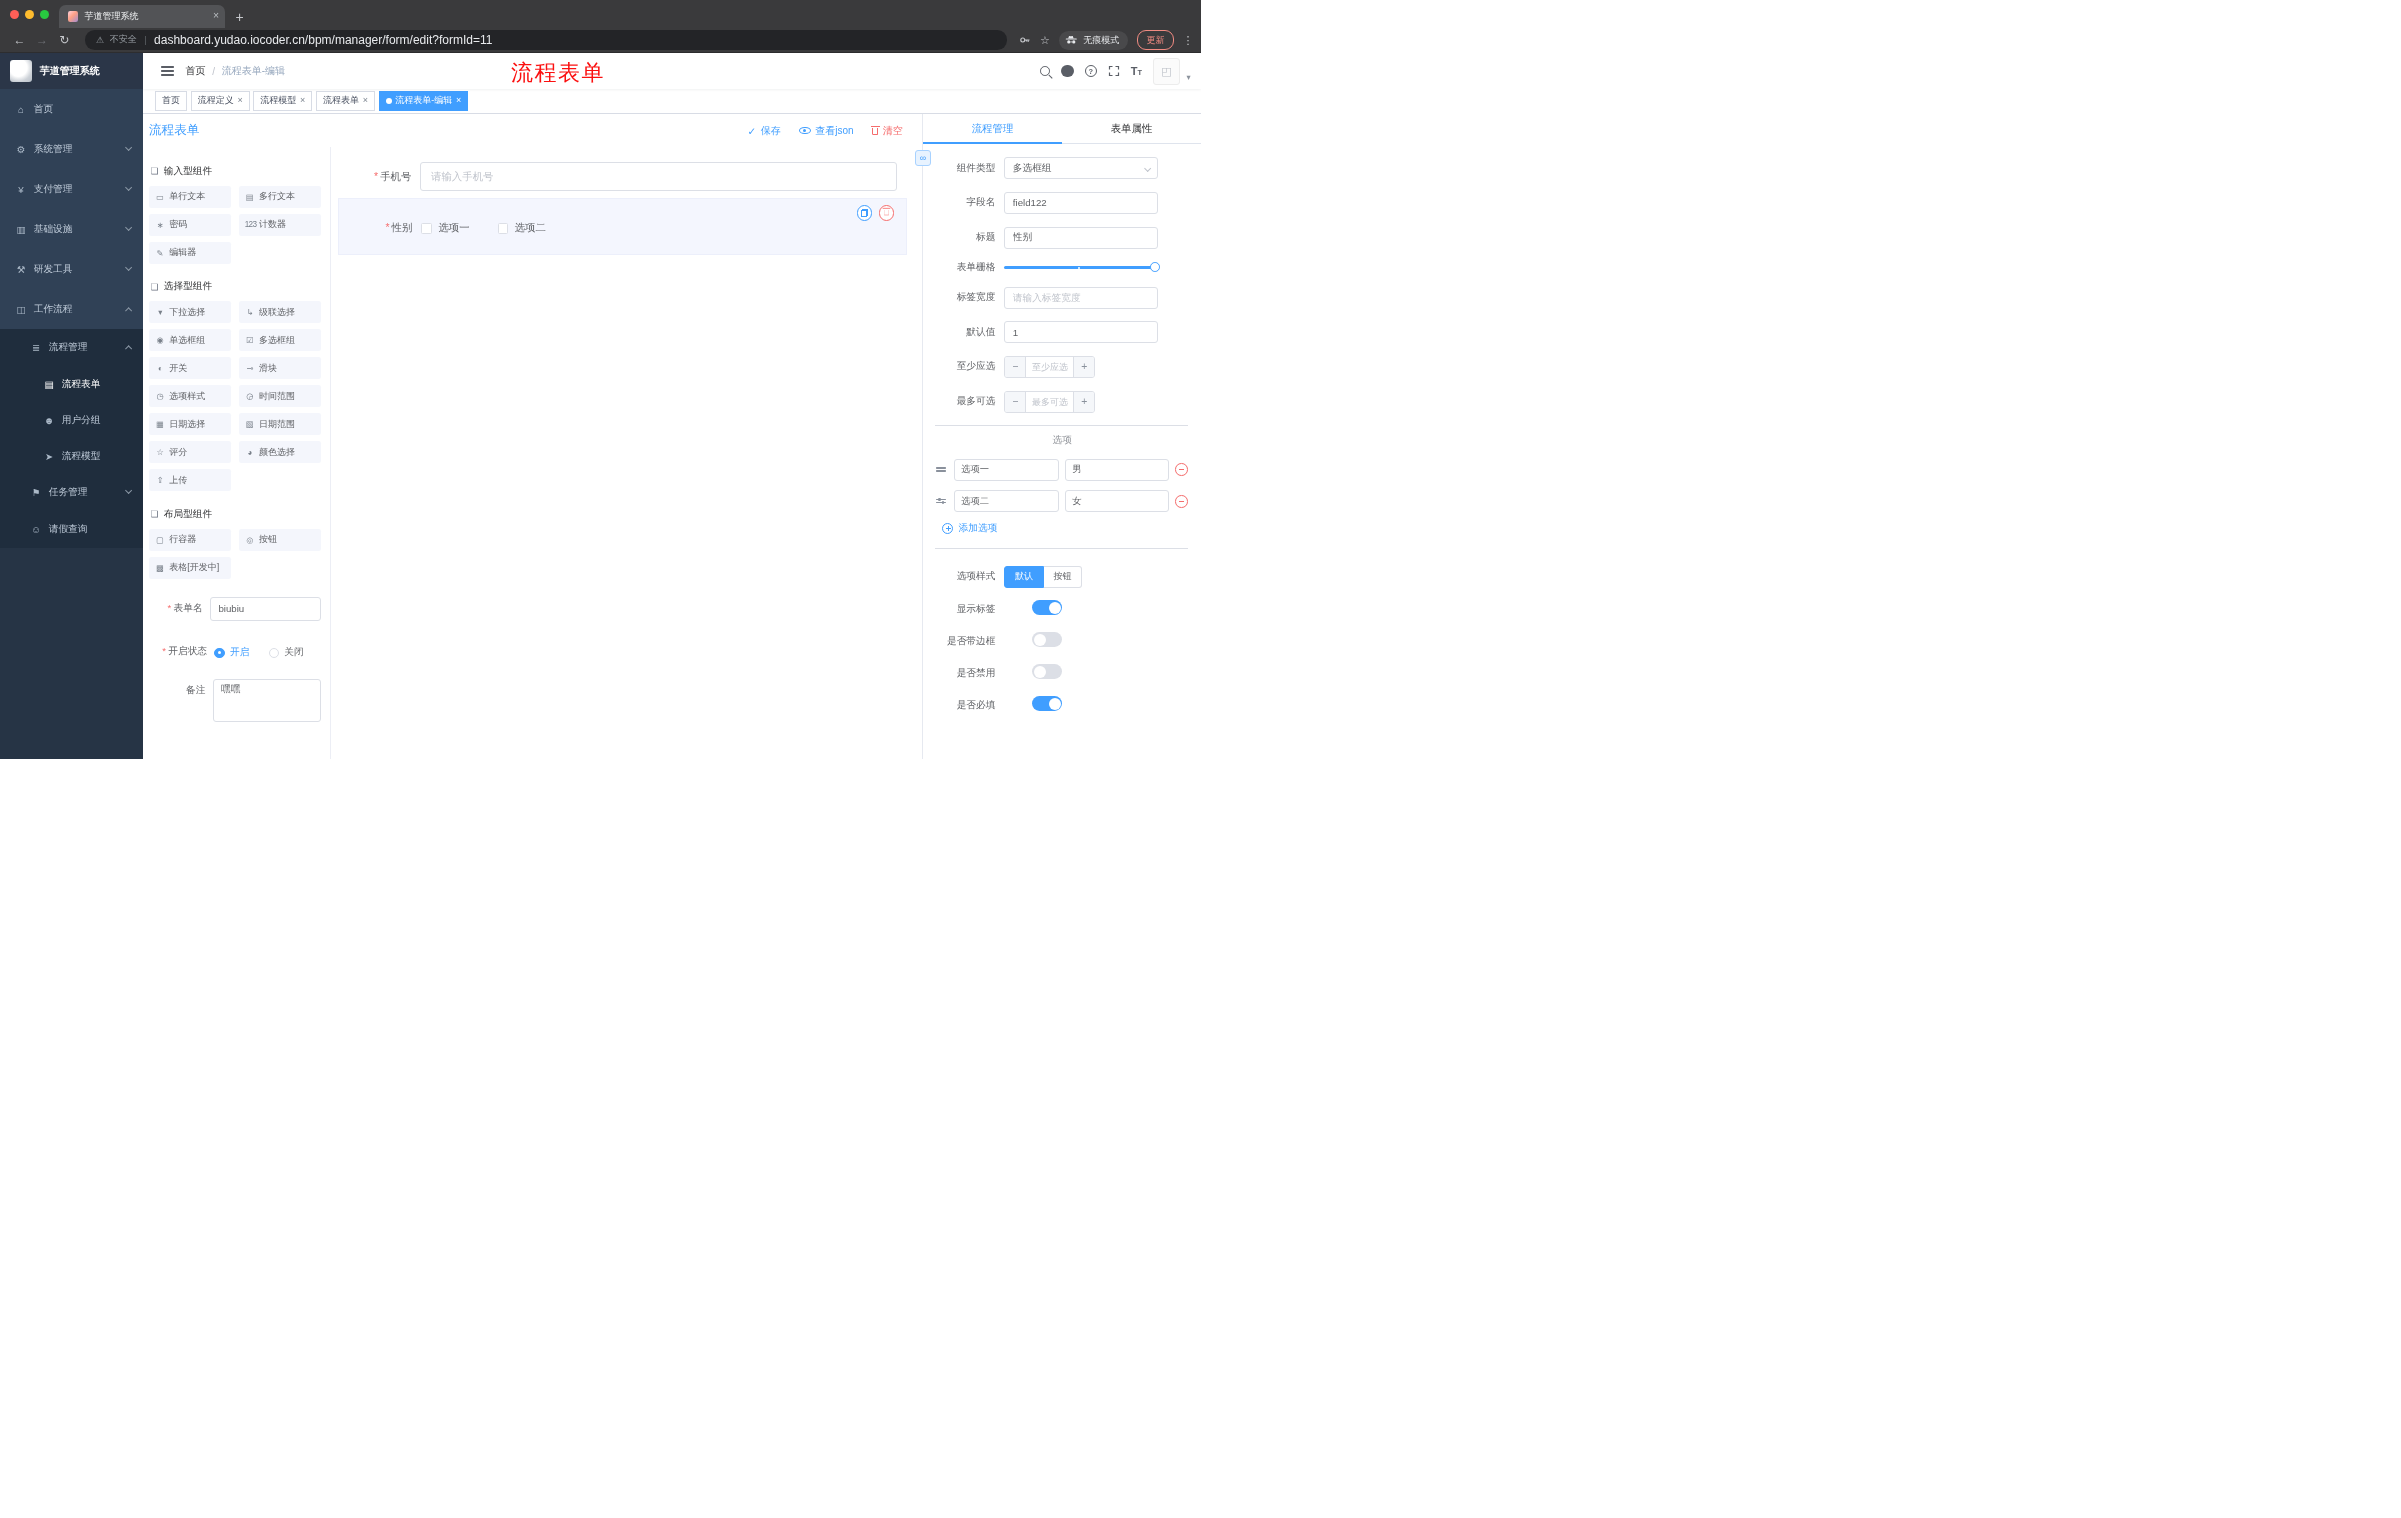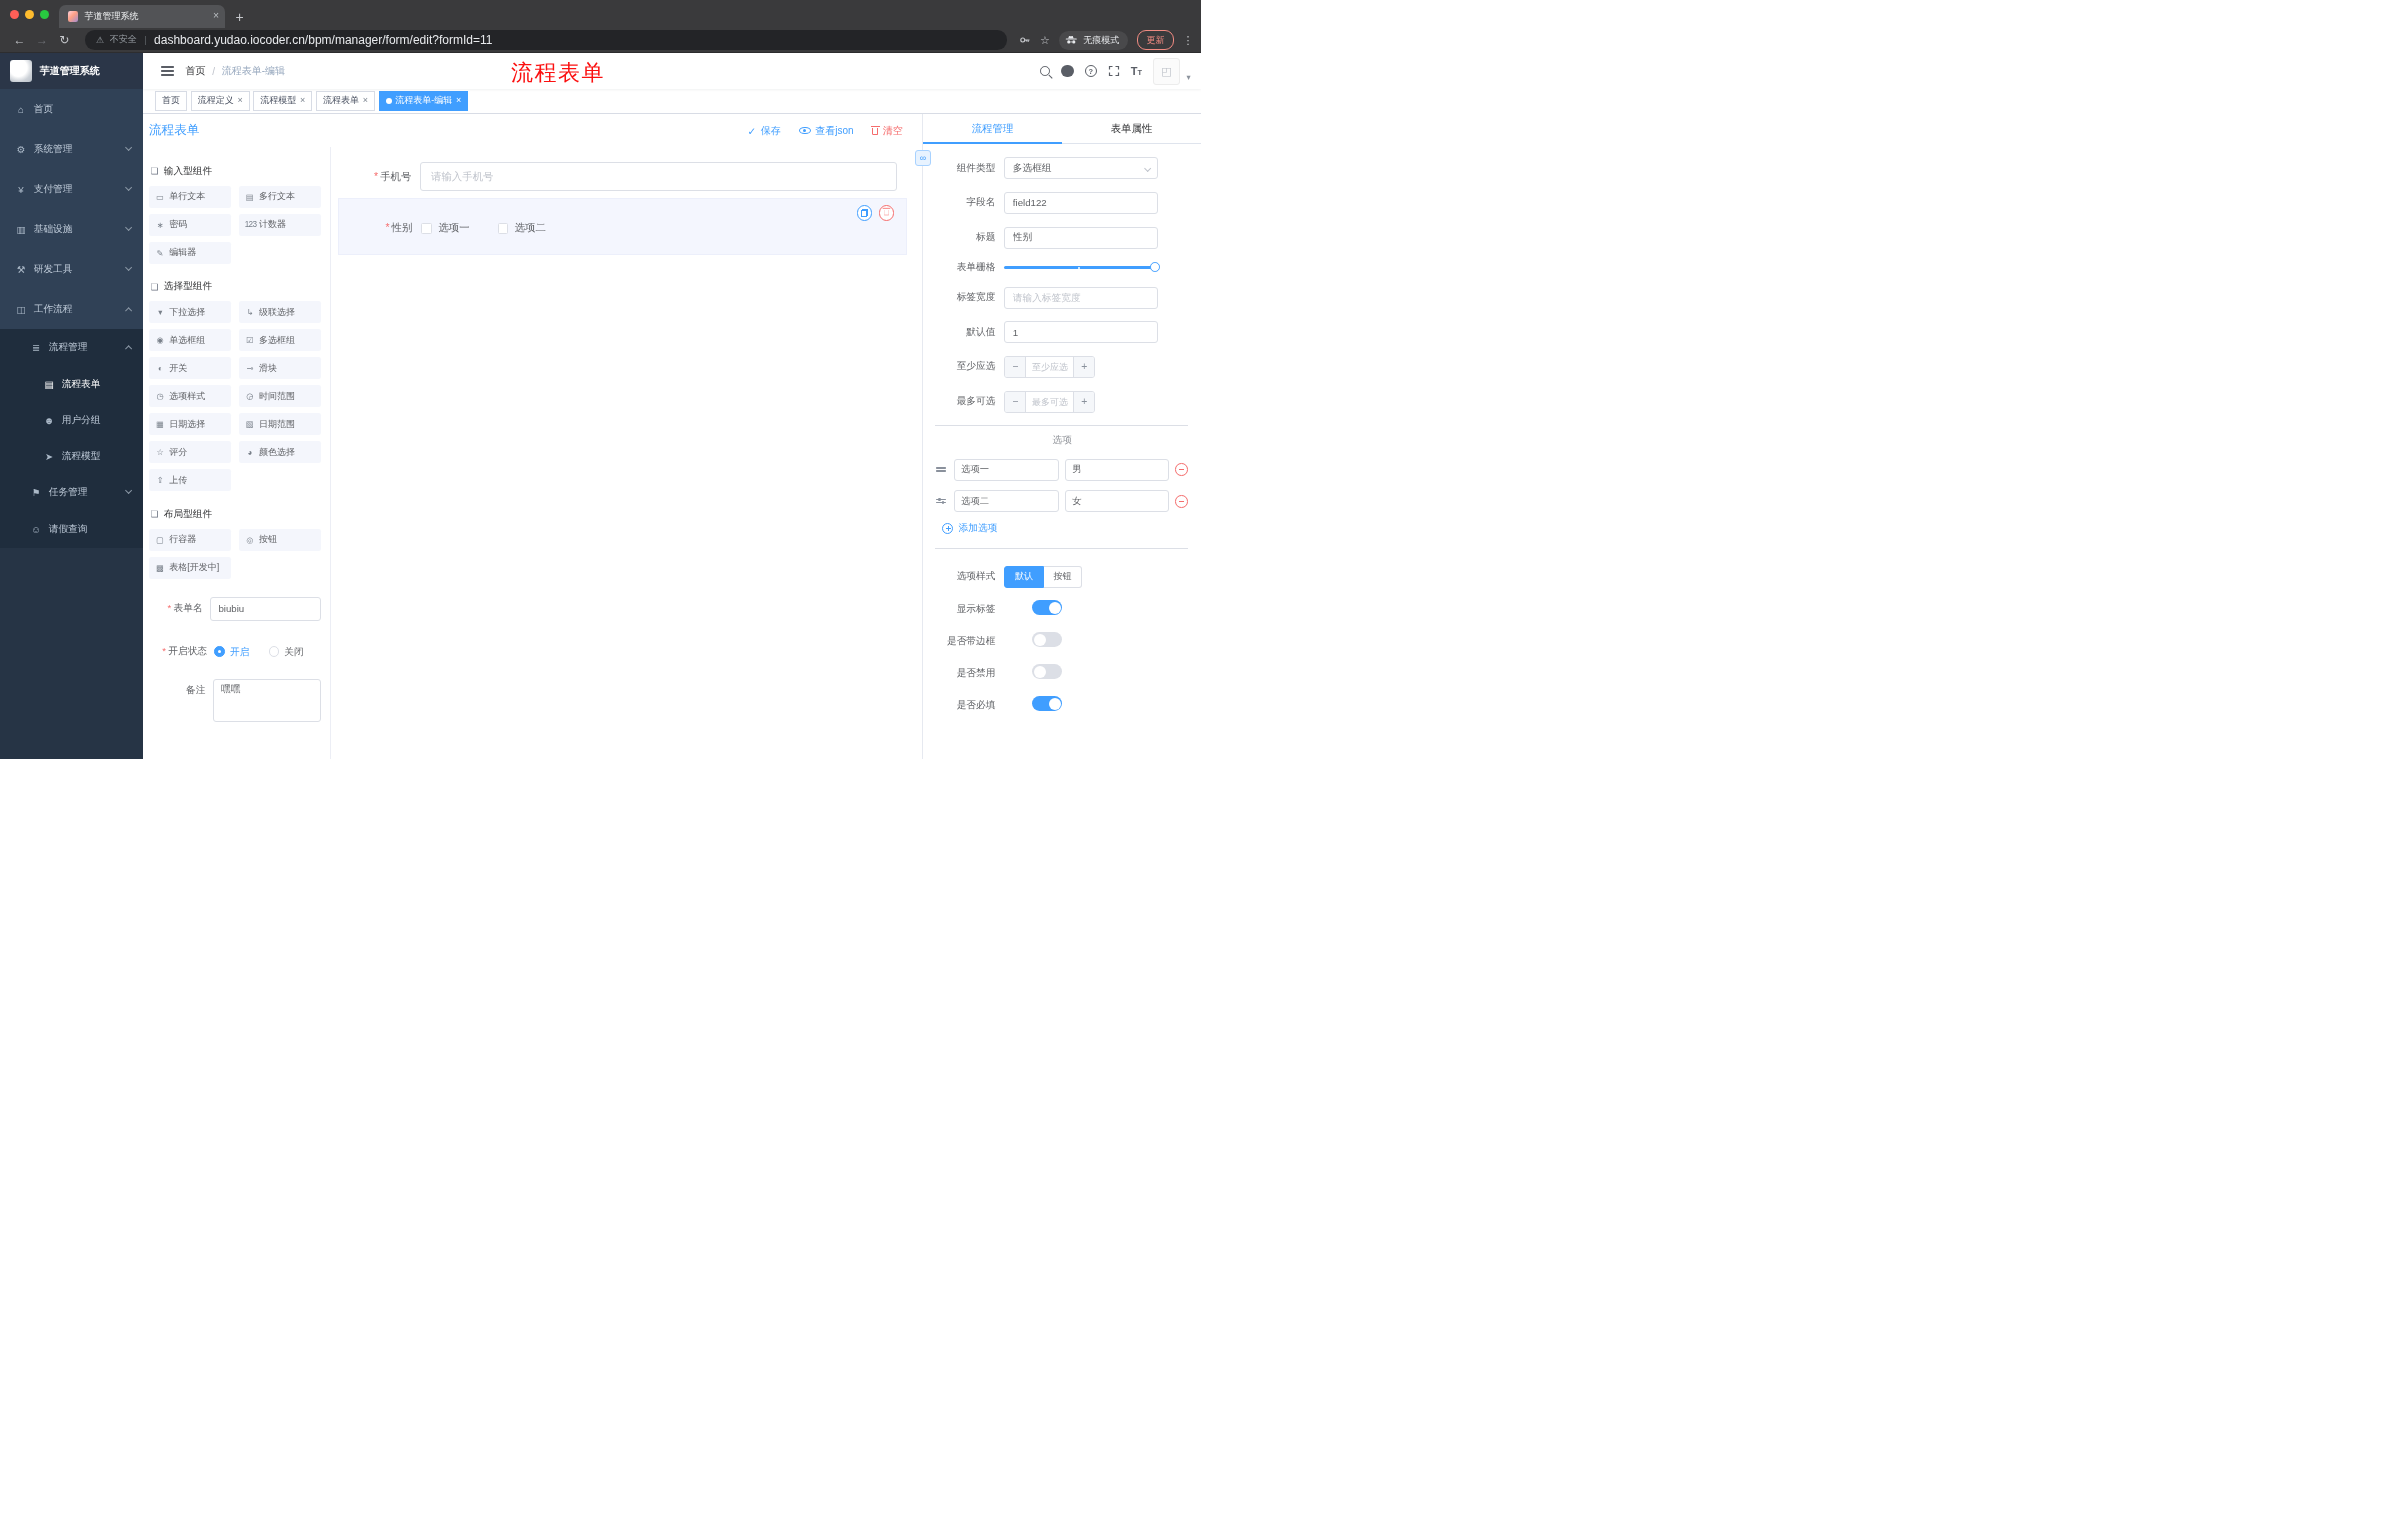--- a/index.html
+++ b/index.html
@@ -109,21 +109,21 @@
   .chip { height:22px; background:#f4f6fc; border-radius:2.2px; display:flex; align-items:center; gap:4.5px; padding:0 6px; color:#606266; font-size:9px; cursor:grab; white-space:nowrap; overflow:hidden; }
   .chip .c-icon { color:#79808a; font-size:8.2px; width:9.7px; text-align:center; flex-shrink:0; letter-spacing:-0.7px; }
 
   .meta-form { margin-top:18px; }
   .meta-row { display:flex; align-items:flex-start; margin-bottom:19.3px; }
   .meta-label { width:58px; text-align:right; font-size:9.7px; color:#606266; margin-right:7.4px; padding-top:5.2px; white-space:nowrap; }
   .req { color:#f56c6c; margin-right:2.2px; }
   .meta-input { width:111px; height:24px; border:0.7px solid #dcdfe6; border-radius:3px; padding:0 7.4px; font-size:9.7px; color:#606266; font-family:inherit; outline:none; }
   .meta-textarea { width:111px; height:43px; border:0.7px solid #dcdfe6; border-radius:3px; padding:3.7px 7.4px; font-size:9.7px; color:#606266; font-family:inherit; resize:none; outline:none; }
   .radio-group { display:flex; align-items:center; gap:19.3px; padding-top:6px; }
-  .radio-opt { display:flex; gap:5.2px; font-size:9.7px; color:#606266; }
+  .radio-opt { display:flex; align-items:center; gap:5.2px; font-size:9.7px; color:#606266; }
   .radio-opt.on { color:#409eff; }
   .radio { width:10.4px; height:10.4px; border-radius:50%; border:0.7px solid #dcdfe6; background:#fff; position:relative; flex-shrink:0; }
   .radio.on { background:#409eff; border-color:#409eff; }
   .radio.on::after { content:''; position:absolute; left:50%; top:50%; width:3px; height:3px; margin:-1.5px 0 0 -1.5px; border-radius:50%; background:#fff; }
 
   
   .canvas { flex:1; padding:15px 25px 0 7.4px; min-width:0; }
   .form-row { display:flex; align-items:center; }
   .form-label { width:73px; text-align:right; font-size:10.4px; color:#606266; flex-shrink:0; white-space:nowrap; }
   .canvas-input { flex:1; height:29px; border:0.7px solid #dcdfe6; border-radius:3px; margin-left:9px; padding:0 9.7px; font-size:10.4px; color:#606266; font-family:inherit; outline:none; }

